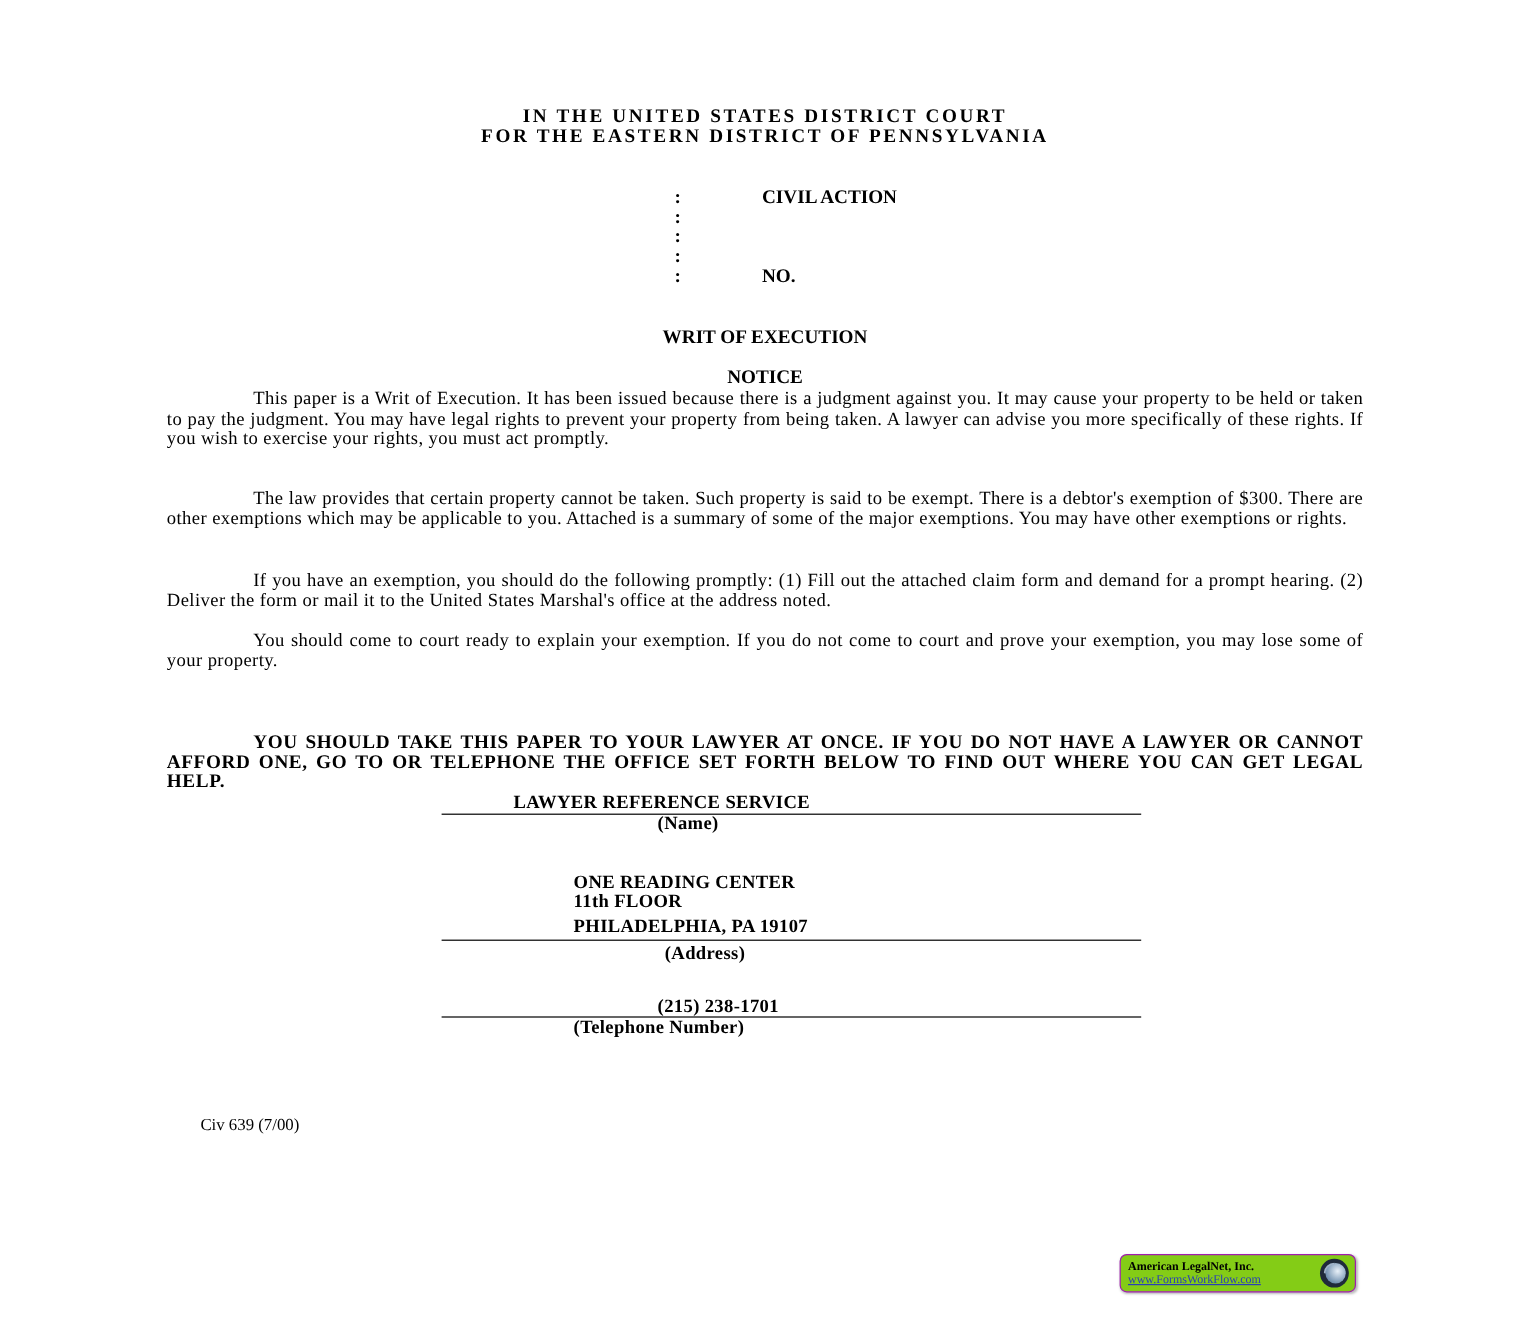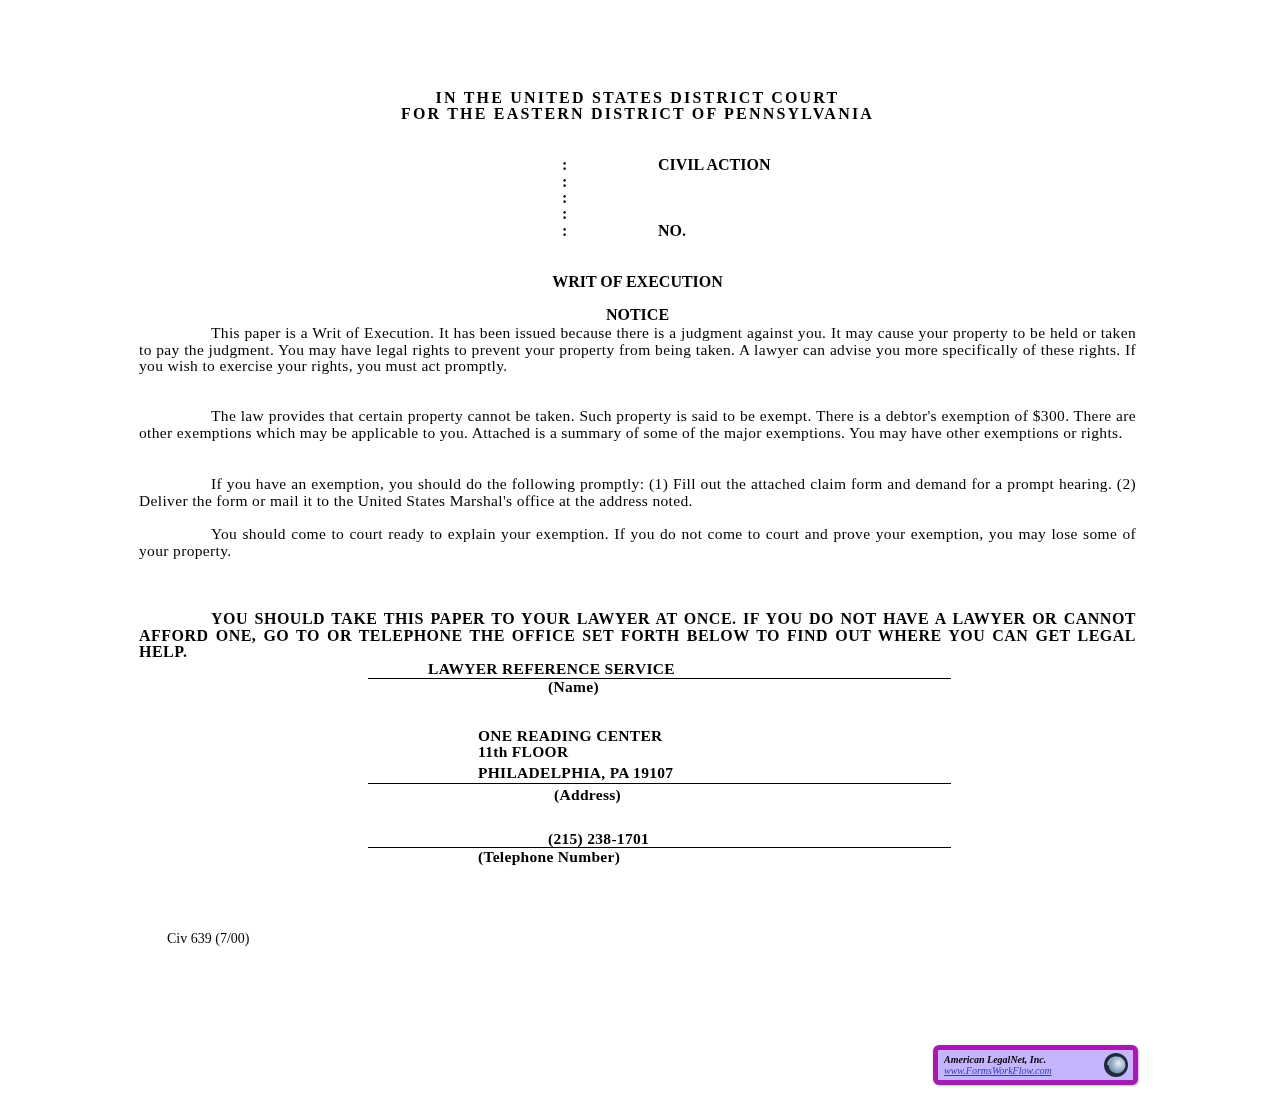--- a/index.html
+++ b/index.html
@@ -6,38 +6,37 @@
     body {
       width: 1275px; height: 1100px; position: relative; overflow: hidden;
       font-family: "Liberation Serif", "DejaVu Serif", serif; color: #000;
     }
     .abs { position: absolute; }
     .court-line {
       left: 0; width: 1275px; text-align: center; font-weight: bold;
       font-size: 16px; letter-spacing: 2.2px; line-height: 16px;
     }
     .colon { left: 562px; font-weight: bold; font-size: 16px; line-height: 16px; }
-    .caption-label { left: 635px; font-weight: bold; font-size: 16px; line-height: 16px; margin-left: 23px; }
+    .caption-label { left: 635px; font-weight: bold; font-size: 16px; line-height: 16px; }
     .title-line {
       left: 0; width: 1275px; text-align: center; font-weight: bold;
       font-size: 16px; line-height: 17px;
     }
     .para {
       left: 139px; width: 997px; font-size: 15.5px; line-height: 16.6px;
       text-align: justify; text-indent: 72px; letter-spacing: 0.35px;
     }
     .para.bold { font-weight: bold; letter-spacing: 0.5px; font-size: 16px; margin-top: 36px; }
     .rule { left: 368px; width: 583px; height: 0; border-top: 1.5px solid #000; }
     .lbl { font-weight: bold; font-size: 15.5px; line-height: 17px; letter-spacing: 0.3px; }
     .form-no { left: 139px; top: 931px; font-size: 14px; margin-left: 28px; }
     .badge {
       left: 933px; top: 1045px; width: 195px; height: 30px;
-      border: 5px solid #a21caf; border-radius: 6px; background: #c4b5fd;
+      border: 1px solid #a21caf; border-radius: 6px; background: #84cc16;
       box-shadow: 1px 1px 2px #bbb;
-      font-style: italic;
     }
     .badge-company {
       position: absolute; left: 6px; top: 4px; font-size: 10px; font-weight: bold;
       font-family: "Liberation Serif", serif;
     }
     .badge-url {
       position: absolute; left: 6px; top: 15px; font-size: 10px; color: #2a3fb8;
       text-decoration: underline; font-family: "Liberation Serif", serif;
     }
     .badge-globe {

